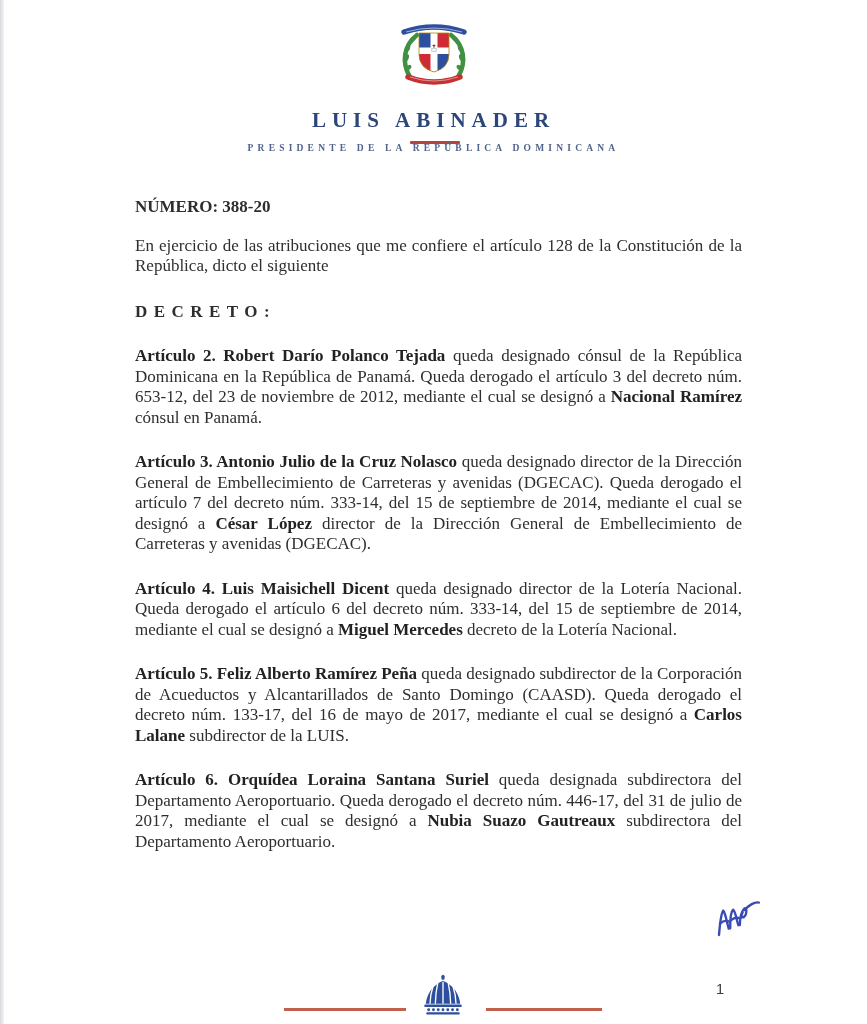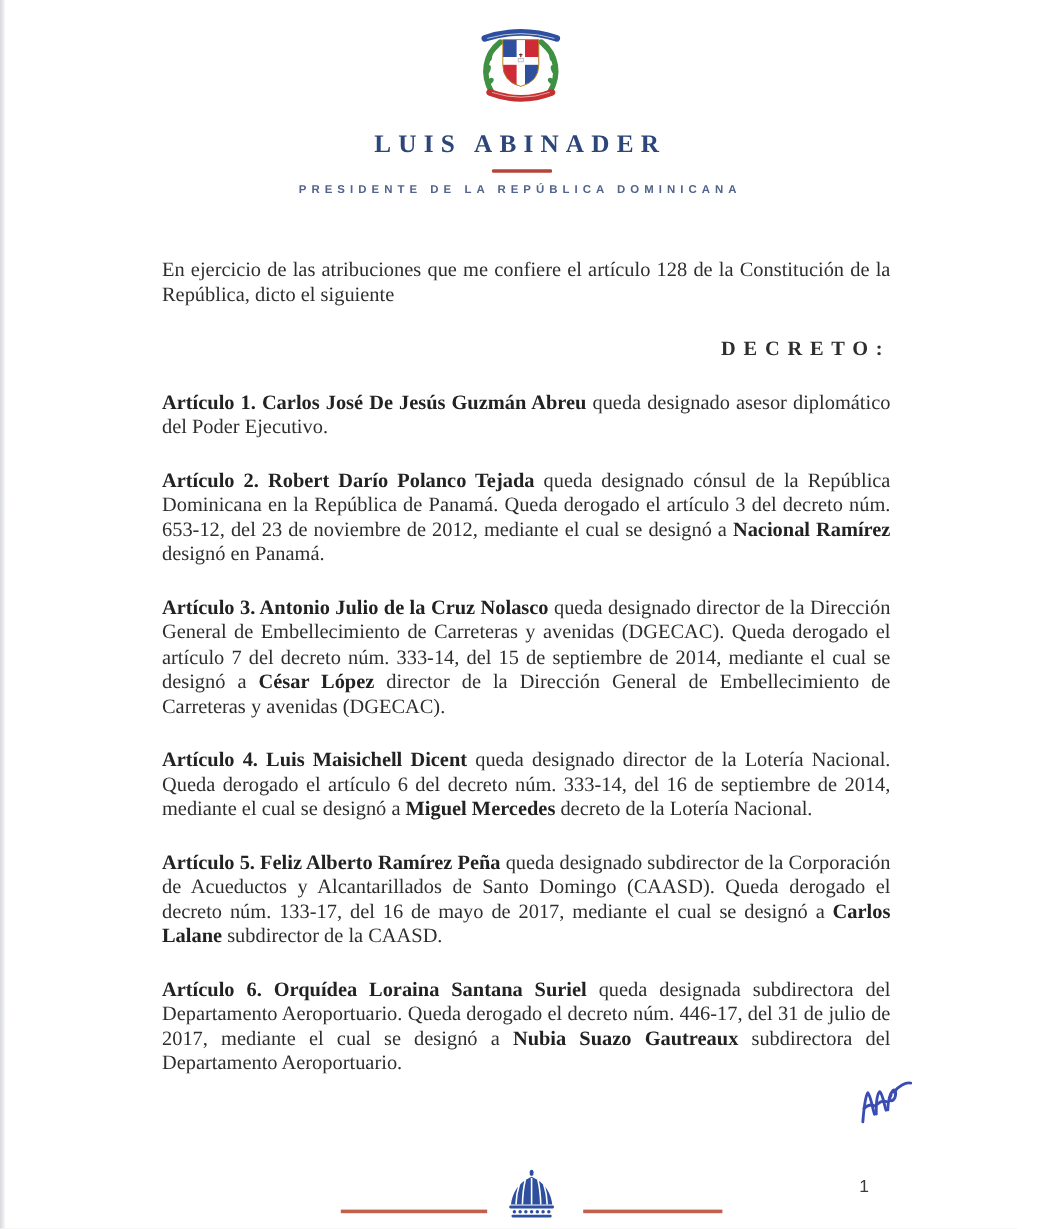--- a/index.html
+++ b/index.html
@@ -23,35 +23,35 @@
   .president-name{
     position:absolute;left:0;top:108px;width:867px;
     font-size:21px;font-weight:bold;letter-spacing:6px;
     color:#2d4679;
   }
   .red-rule{
     position:absolute;left:410px;top:141px;width:50px;height:3px;
     background:#b5453a;border-radius:1px;
   }
   .president-title{
-    position:absolute;left:0;top:153px;width:867px;
-    font-family:Liberation Sans, sans-serif;
+    position:absolute;left:0;top:143px;width:867px;
+    font-family:Liberation Serif, serif;
     font-size:9.5px;font-weight:bold;letter-spacing:4.2px;
     color:#50648c;
   }
   
   .doc-body{
     position:absolute;left:135px;top:197px;width:607px;
     font-size:17px;line-height:20.5px;
   }
   .doc-body p{margin:0;}
   .numero{font-weight:bold;}
   .intro{margin-top:18px !important;text-align:justify;font-family:Liberation Serif, serif;}
   .decreto{
-    margin-top:25px !important;text-align:right;
+    margin-top:25px !important;text-align:left;
     font-weight:bold;letter-spacing:0.38em;
   }
   .article{margin-top:24px !important;text-align:justify;}
   .article b{font-weight:bold;color:#222;}
   
   .signature{
     position:absolute;left:712px;top:896px;width:54px;height:46px;
     transform:rotate(-8deg);
   }
   
@@ -112,34 +112,34 @@
 
     <div class="president-name">LUIS ABINADER</div>
 
     <div class="red-rule"></div>
 
     <div class="president-title">PRESIDENTE DE LA REPÚBLICA DOMINICANA</div>
   </div>
 
   <div class="doc-body">
 
+    <p class="numero">NÚMERO: 388-20</p>
 
     <p class="intro">En ejercicio de las atribuciones que me confiere el artículo 128 de la Constitución de la República, dicto el siguiente</p>
 
     <p class="decreto">DECRETO:</p>
 
-    <p class="article"><b>Artículo 1. Carlos José De Jesús Guzmán Abreu </b><span>queda designado asesor diplomático del Poder Ejecutivo.</span></p>
 
-    <p class="article"><b>Artículo 2. Robert Darío Polanco Tejada </b><span>queda designado cónsul de la República Dominicana en la República de Panamá. Queda derogado el artículo 3 del decreto núm. 653-12, del 23 de noviembre de 2012, mediante el cual se designó a </span><b>Nacional Ramírez </b><span>designó en Panamá.</span></p>
+    <p class="article"><b>Artículo 2. Robert Darío Polanco Tejada </b><span>queda designado cónsul de la República Dominicana en la República de Panamá. Queda derogado el artículo 3 del decreto núm. 653-12, del 23 de noviembre de 2012, mediante el cual se designó a </span><b>Nacional Ramírez </b><span>cónsul en Panamá.</span></p>
 
     <p class="article"><b>Artículo 3. Antonio Julio de la Cruz Nolasco </b><span>queda designado director de la Dirección General de Embellecimiento de Carreteras y avenidas (DGECAC). Queda derogado el artículo 7 del decreto núm. 333-14, del 15 de septiembre de 2014, mediante el cual se designó a </span><b>César López </b><span>director de la Dirección General de Embellecimiento de Carreteras y avenidas (DGECAC).</span></p>
 
-    <p class="article"><b>Artículo 4. Luis Maisichell Dicent </b><span>queda designado director de la Lotería Nacional. Queda derogado el artículo 6 del decreto núm. 333-14, del 16 de septiembre de 2014, mediante el cual se designó a </span><b>Miguel Mercedes </b><span>decreto de la Lotería Nacional.</span></p>
+    <p class="article"><b>Artículo 4. Luis Maisichell Dicent </b><span>queda designado director de la Lotería Nacional. Queda derogado el artículo 6 del decreto núm. 333-14, del 15 de septiembre de 2014, mediante el cual se designó a </span><b>Miguel Mercedes </b><span>decreto de la Lotería Nacional.</span></p>
 
-    <p class="article"><b>Artículo 5. Feliz Alberto Ramírez Peña </b><span>queda designado subdirector de la Corporación de Acueductos y Alcantarillados de Santo Domingo (CAASD). Queda derogado el decreto núm. 133-17, del 16 de mayo de 2017, mediante el cual se designó a </span><b>Carlos Lalane </b><span>subdirector de la CAASD.</span></p>
+    <p class="article"><b>Artículo 5. Feliz Alberto Ramírez Peña </b><span>queda designado subdirector de la Corporación de Acueductos y Alcantarillados de Santo Domingo (CAASD). Queda derogado el decreto núm. 133-17, del 16 de mayo de 2017, mediante el cual se designó a </span><b>Carlos Lalane </b><span>subdirector de la LUIS.</span></p>
 
     <p class="article"><b>Artículo 6. Orquídea Loraina Santana Suriel </b><span>queda designada subdirectora del Departamento Aeroportuario. Queda derogado el decreto núm. 446-17, del 31 de julio de 2017, mediante el cual se designó a </span><b>Nubia Suazo Gautreaux </b><span>subdirectora del Departamento Aeroportuario.</span></p>
   </div>
 
   <svg class="signature" viewBox="0 0 54 46">
     <g fill="none" stroke="#3a4cb4" stroke-width="2.4" stroke-linecap="round" stroke-linejoin="round">
       <path d="M5,36 C7,27 10,15 12.5,12.5 C14.5,15 14.5,25 15.5,31"></path>
       <path d="M7.5,25 C11,22.5 14,22.5 16.5,24"></path>
       <path d="M17,31 C18,23 20,14.5 22.5,13 C24.5,14.5 24.5,23 25.5,29"></path>
       <path d="M19,23 C22,21 24.5,21 27,22"></path>

